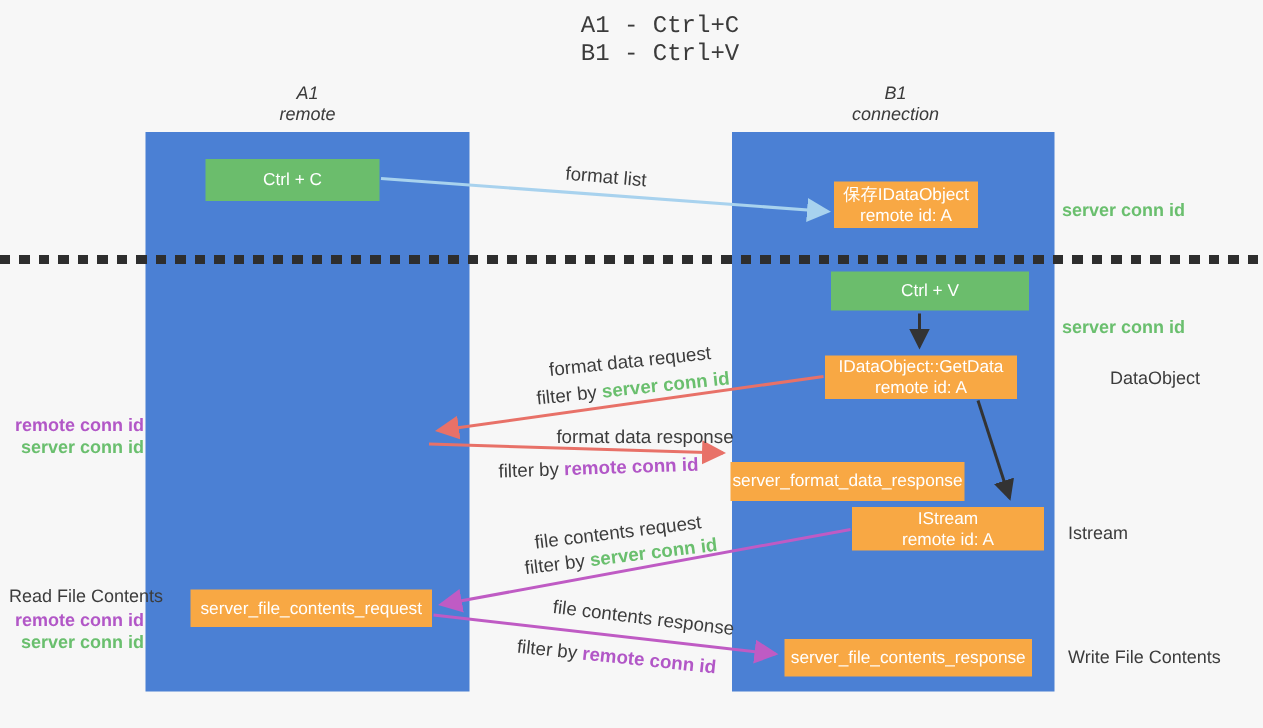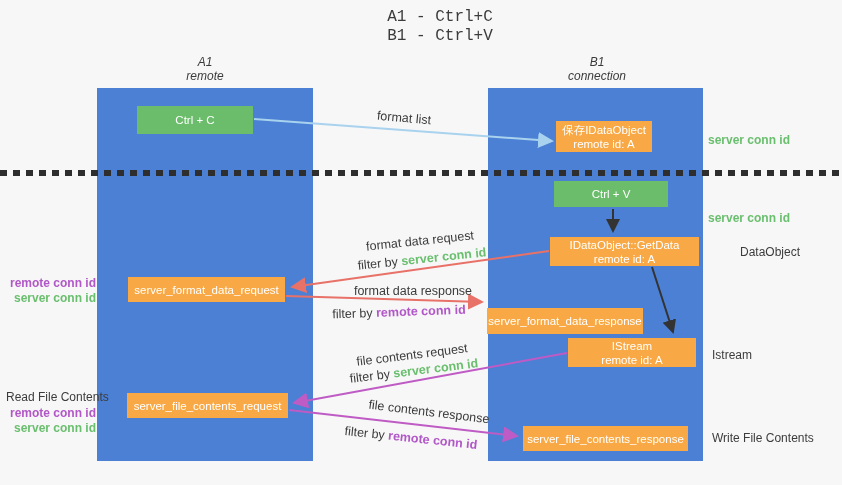--- a/index.html
+++ b/index.html
@@ -33,22 +33,22 @@
 
   .node{display:flex;flex-direction:column;align-items:center;justify-content:center;
     color:#fff;z-index:2;}
   .node.green{background:var(--node-green);font-size:12px;}
   .node.orange{background:var(--node-orange);}
   .node .l1,.node .l2{font-size:11.5px;line-height:14px;white-space:nowrap;}
   .node.single{font-size:11.5px;white-space:nowrap;}
 
   .n-ctrl-c{left:137px;top:106px;width:116px;height:28px;}
   .n-save{left:556px;top:121px;width:96px;height:31px;}
-  .n-ctrl-v{left:554px;top:181px;width:114px;height:26px;}
-  .n-getdata{left:550px;top:237px;width:149px;height:29px;}
+  .n-ctrl-v{left:554px;top:181px;width:132px;height:26px;}
+  .n-getdata{left:550px;top:237px;width:128px;height:29px;}
   .n-istream{left:568px;top:338px;width:128px;height:29px;}
   .n-fmt-req{left:128px;top:277px;width:157px;height:25px;}
   .n-fmt-resp{left:487px;top:289px;width:156px;height:26px;margin-top:19px;}
   .n-file-req{left:127px;top:393px;width:161px;height:25px;}
   .n-file-resp{left:523px;top:426px;width:165px;height:25px;}
 
   svg.arrows{left:0;top:0;width:842px;height:485px;z-index:3;pointer-events:none;}
   .ln-blue{stroke:var(--light-blue-arrow);stroke-width:2;}
   .ln-red{stroke:var(--red-arrow);stroke-width:2;}
   .ln-purple{stroke:var(--purple-arrow);stroke-width:2;}
@@ -99,21 +99,20 @@
   </div>
   <div class="abs node green single n-ctrl-v">Ctrl + V</div>
   <div class="abs node orange n-getdata">
     <div class="l1">IDataObject::GetData</div>
     <div class="l2">remote id: A</div>
   </div>
   <div class="abs node orange n-istream">
     <div class="l1">IStream</div>
     <div class="l2">remote id: A</div>
   </div>
-  <div class="abs node orange single n-fmt-req">server_format_data_request</div>
   <div class="abs node orange single n-fmt-resp">server_format_data_response</div>
   <div class="abs node orange single n-file-req">server_file_contents_request</div>
   <div class="abs node orange single n-file-resp">server_file_contents_response</div>
 
   <svg class="abs arrows" viewBox="0 0 842 485">
     <defs>
       <marker id="m-blue" markerWidth="9" markerHeight="9" refX="7" refY="4" orient="auto">
           <path class="mk-blue" d="M0,0 L8,4 L0,8 z"></path>
         </marker>
       <marker id="m-red" markerWidth="9" markerHeight="9" refX="7" refY="4" orient="auto">
@@ -136,21 +135,21 @@
   </svg>
 
   <div class="abs flow-label" style="left:404px;top:118px;transform:translate(-50%,-50%) rotate(5deg);">format list</div>
 
   <div class="abs flow-label" style="left:420px;top:241px;transform:translate(-50%,-50%) rotate(-6deg);">format data request</div>
   <div class="abs flow-label" style="left:422px;top:259px;transform:translate(-50%,-50%) rotate(-6deg);">
     <span>filter by</span>
     <span class="green">server conn id</span>
   </div>
 
-  <div class="abs flow-label" style="left:413px;top:291px;">format data response</div>
+  <div class="abs flow-label" style="left:430px;top:291px;">format data response</div>
   <div class="abs flow-label" style="left:399px;top:312px;transform:translate(-50%,-50%) rotate(-2deg);">
     <span>filter by</span>
     <span class="purple">remote conn id</span>
   </div>
 
   <div class="abs flow-label" style="left:412px;top:355px;transform:translate(-50%,-50%) rotate(-7deg);">file contents request</div>
   <div class="abs flow-label" style="left:414px;top:371px;transform:translate(-50%,-50%) rotate(-7deg);">
     <span>filter by</span>
     <span class="green">server conn id</span>
   </div>

